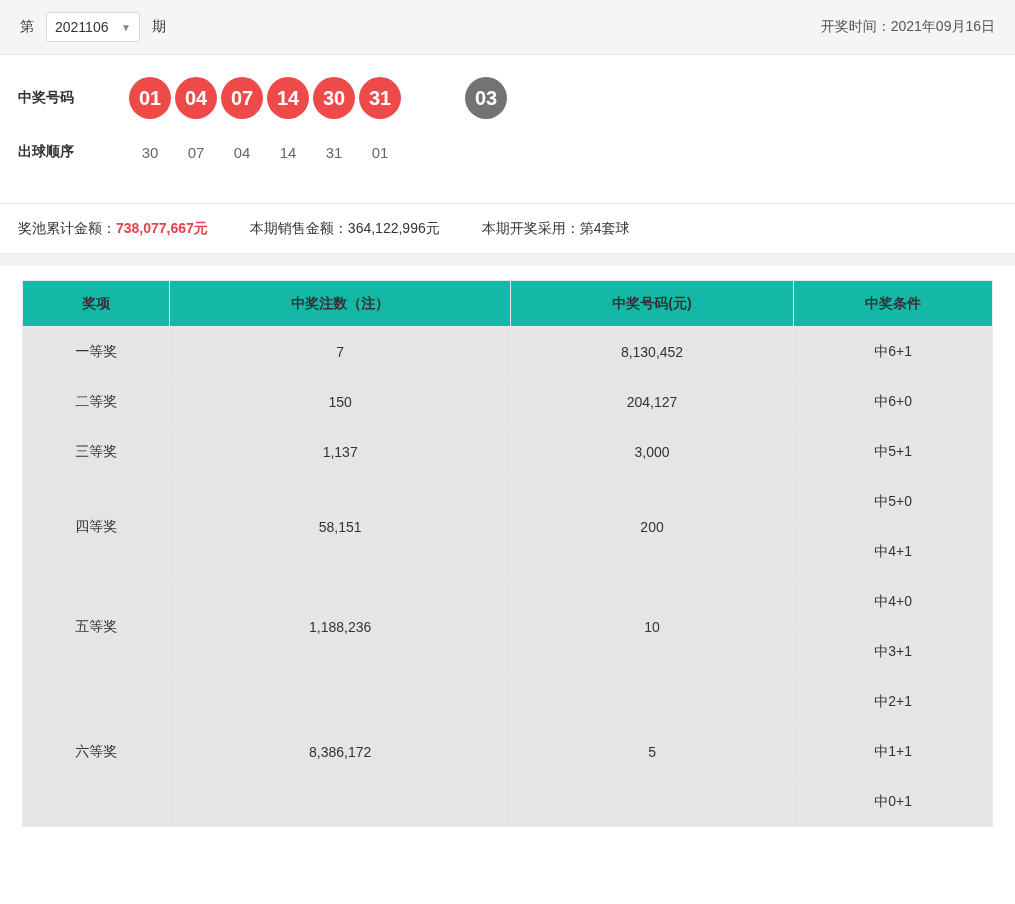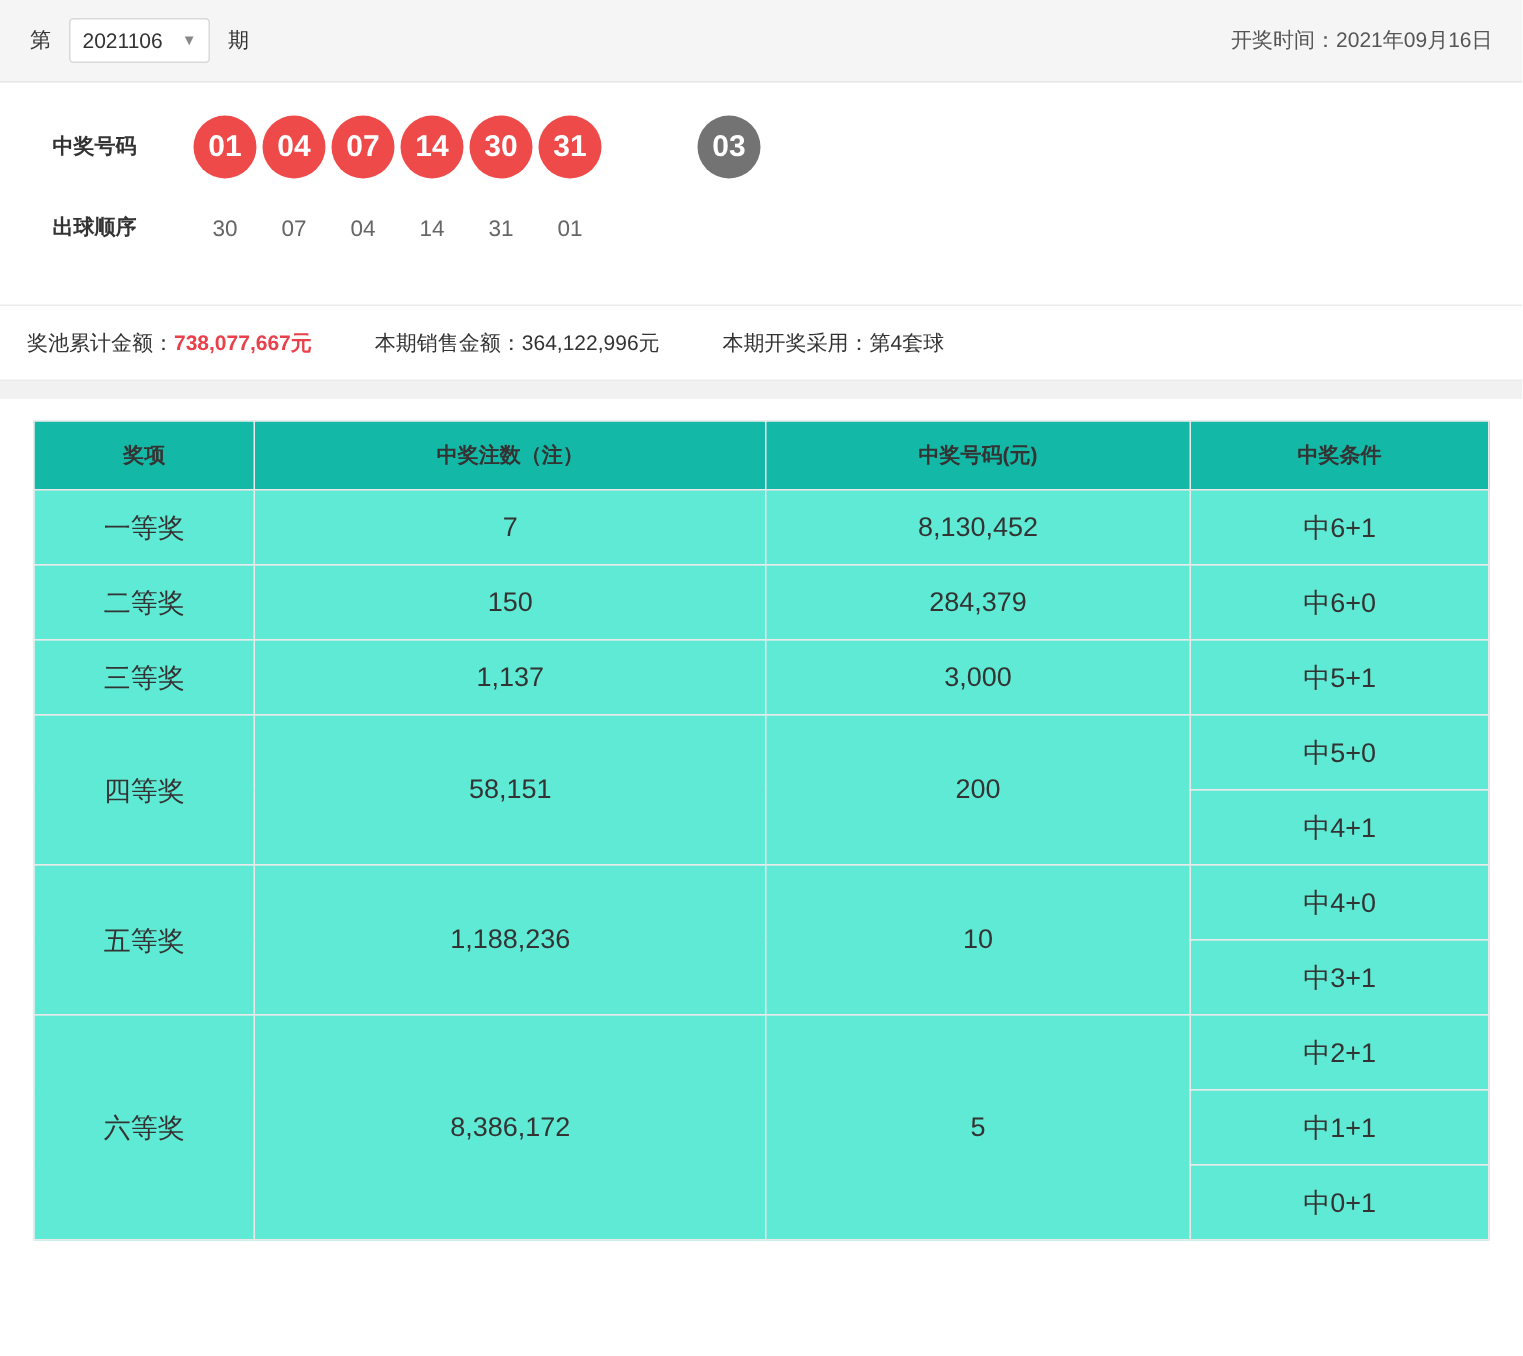--- a/index.html
+++ b/index.html
@@ -20,21 +20,21 @@
 
   
   .num-section { padding-top: 14px; padding-bottom: 40px; border-bottom: 1px solid #ececec; }
   .heads { display: flex; align-items: center; height: 20px; font-size: 13px; color: #9aa0a6; }
   .heads .red-head { margin-left: 263px; }
   .heads .blue-head { margin-left: 193px; }
 
   .num-row { display: flex; align-items: center; }
   .balls-row { margin-top: 8px; }
   .order-row { margin-top: 22px; height: 22px; }
-  .num-label { width: 127px; padding-left: 35px; flex: none; font-weight: bold; color: #333; }
+  .num-label { width: 127px; padding-left: 18px; flex: none; font-weight: bold; color: #333; }
   .red-slots { display: flex; }
   .blue-slots { display: flex; margin-left: 60px; }
   .slot { width: 46px; display: flex; justify-content: center; }
   .ball {
     width: 42px; height: 42px; border-radius: 50%;
     display: flex; align-items: center; justify-content: center;
     color: #fff; font-weight: bold; font-size: 20px;
   }
   .ball.red  { background: #ee4a4a; }
   .ball.blue { background: #737373; }
@@ -47,21 +47,21 @@
   .stats .val { color: #333; }
   .stats .val.pool { color: #e8414b; font-weight: bold; }
   .section-gap { height: 12px; background: #f1f1f1; }
 
   
   .table-section { padding: 14px 22px 6px; }
   .table-title { text-align: center; font-size: 16px; font-weight: bold; color: #333; margin: 12px 0 20px; }
   table.prize { width: 100%; border-collapse: collapse; table-layout: fixed; }
   table.prize th, table.prize td { border: 1px solid #eaeaea; text-align: center; }
   table.prize th { background: #14b8a6; height: 46px; font-size: 14px; font-weight: bold; color: #333; }
-  table.prize td { height: 50px; font-size: 18px; color: #333; background: #5eead4; }
+  table.prize td { height: 50px; font-size: 14px; color: #333; background: #e5e5e5; }
 </style>
 </head>
 <body>
 
 <div class="topbar">
   <span>第</span>
   <div class="period-select">
     <span>2021106</span>
     <span class="caret">▼</span>
   </div>
@@ -161,21 +161,21 @@
     <tbody>
       <tr>
         <td>一等奖</td>
         <td>7</td>
         <td>8,130,452</td>
         <td>中6+1</td>
       </tr>
       <tr>
         <td>二等奖</td>
         <td>150</td>
-        <td>284,379</td>
+        <td>204,127</td>
         <td>中6+0</td>
       </tr>
       <tr>
         <td>三等奖</td>
         <td>1,137</td>
         <td>3,000</td>
         <td>中5+1</td>
       </tr>
       <tr>
         <td rowspan="2">四等奖</td>

